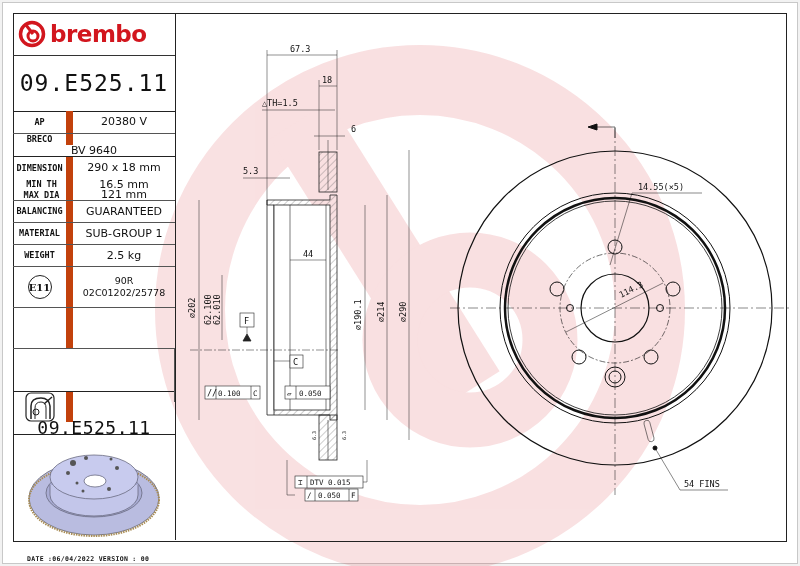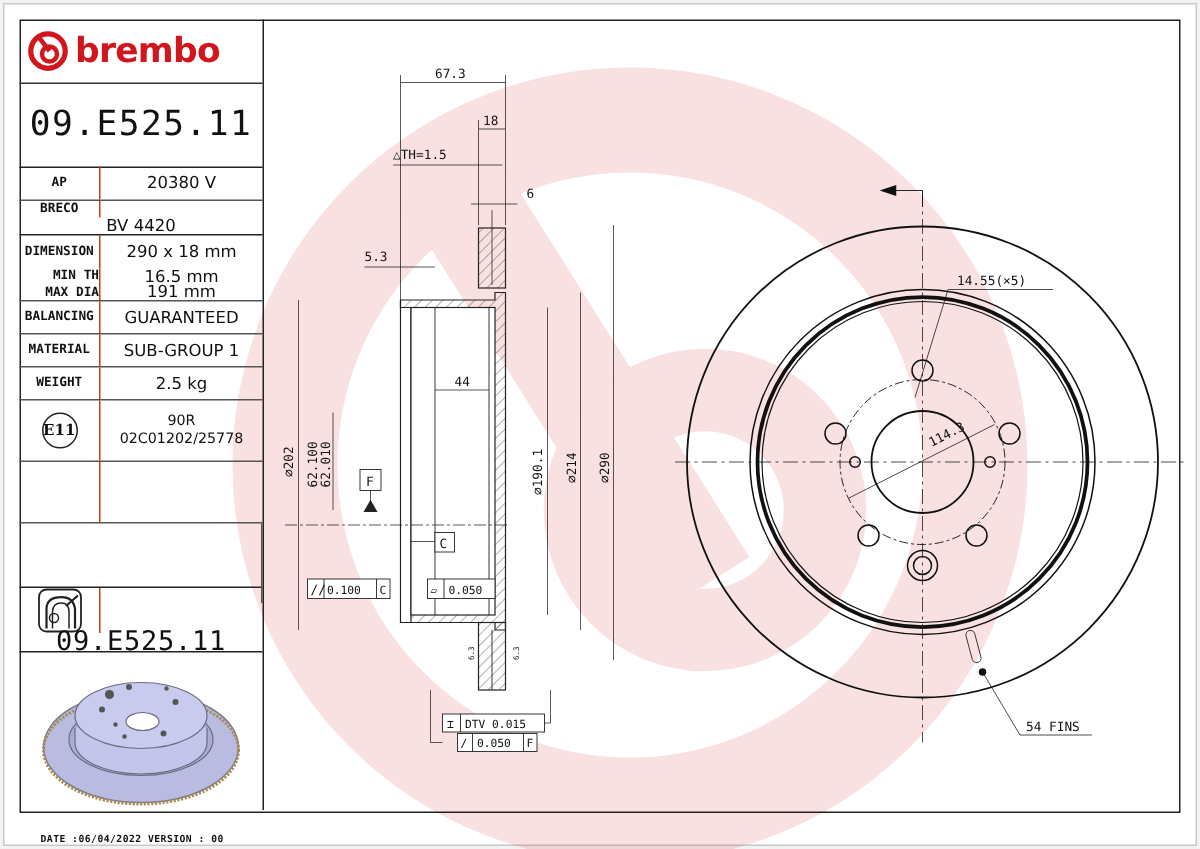--- a/index.html
+++ b/index.html
@@ -8,21 +8,21 @@
   .page-bg { position:absolute; left:0; top:0; width:800px; height:566px; background:#f2f2f2; }
   .sheet { position:absolute; left:2px; top:2px; width:794px; height:560px; background:#fff; border:1px solid #c8c8c8; }
   .frame { position:absolute; left:13px; top:13px; width:772px; height:527px; border:1.5px solid #222; background:transparent; }
   .left-panel { position:absolute; left:13px; top:13px; width:162px; height:527px; border-right:1.5px solid #222; }
   .logo { position:absolute; left:0; top:0; width:162px; height:42px; border-bottom:1px solid #333; display:flex; align-items:center; }
   .logo svg { margin-left:5px; }
   .logo-text { font-family:"DejaVu Sans", sans-serif; font-weight:bold; font-size:23px; color:#d2161e; margin-left:4px; letter-spacing:-0.5px; }
   .part-no { position:absolute; left:0; top:42px; width:162px; height:56px; border-bottom:1.5px solid #222; display:flex; align-items:center; justify-content:center;
             font-family:"DejaVu Sans Mono", monospace; font-size:23px; letter-spacing:1px; }
   .row { position:absolute; left:0; width:162px; border-bottom:1px solid #555; display:flex; }
-  .row .k { width:53px; border-right:1px solid #c2410c; display:flex; align-items:center; justify-content:center;
+  .row .k { width:53px; border-right:7px solid #c2410c; display:flex; align-items:center; justify-content:center;
             font-family:"DejaVu Sans Mono", monospace; font-size:8.5px; font-weight:bold; line-height:11px; text-align:left; }
   .row .v { flex:1; display:flex; align-items:center; justify-content:center; font-family:"DejaVu Sans", sans-serif; font-size:11px; line-height:12px; text-align:center; flex-direction:column; }
   .row.thick { border-bottom:1.5px solid #222;flex-direction:column; }
   .e11 { width:22px; height:22px; border:1.5px solid #222; border-radius:50%; display:flex; align-items:center; justify-content:center;
          font-family:"DejaVu Serif", serif; font-weight:bold; font-size:10px; }
   .e11-v { font-size:9.5px !important; }
   .bottom-part { font-family:"DejaVu Sans Mono", monospace !important; font-size:18px !important; letter-spacing:0.5px; }
   .footer { position:absolute; left:27px; top:555px; font-family:"DejaVu Sans Mono", monospace; font-weight:bold; font-size:6.5px; letter-spacing:0.3px; }
   .dim { font-family:"DejaVu Sans Mono", monospace; font-size:8.5px; fill:#111; }
 </style>
@@ -52,34 +52,34 @@
     <span class="logo-text">brembo</span>
   </div>
   <div class="part-no">09.E525.11</div>
 
   <div class="row" style="top:98px;height:22px">
     <div class="k">AP</div>
     <div class="v">20380 V</div>
   </div>
   <div class="row thick" style="top:121px;height:22px">
     <div class="k">BRECO</div>
-    <div class="v">BV 4420</div>
+    <div class="v">BV 9640</div>
   </div>
   <div class="row" style="top:144px;height:22px;border-bottom:none">
     <div class="k">DIMENSION</div>
     <div class="v">290 x 18 mm</div>
   </div>
   <div class="row" style="top:166px;height:21px">
-    <div class="k" style="flex-direction:column;align-items:flex-end;padding-left:4px;width:49px">
+    <div class="k" style="flex-direction:column;align-items:center;padding-left:4px;width:49px">
       <span>MIN TH</span>
       <span>MAX DIA</span>
     </div>
     <div class="v" style="line-height:10px">
       <span>16.5 mm</span>
-      <span>191 mm</span>
+      <span>121 mm</span>
     </div>
   </div>
   <div class="row" style="top:188px;height:21px">
     <div class="k">BALANCING</div>
     <div class="v">GUARANTEED</div>
   </div>
   <div class="row" style="top:210px;height:21px">
     <div class="k">MATERIAL</div>
     <div class="v">SUB-GROUP 1</div>
   </div>

